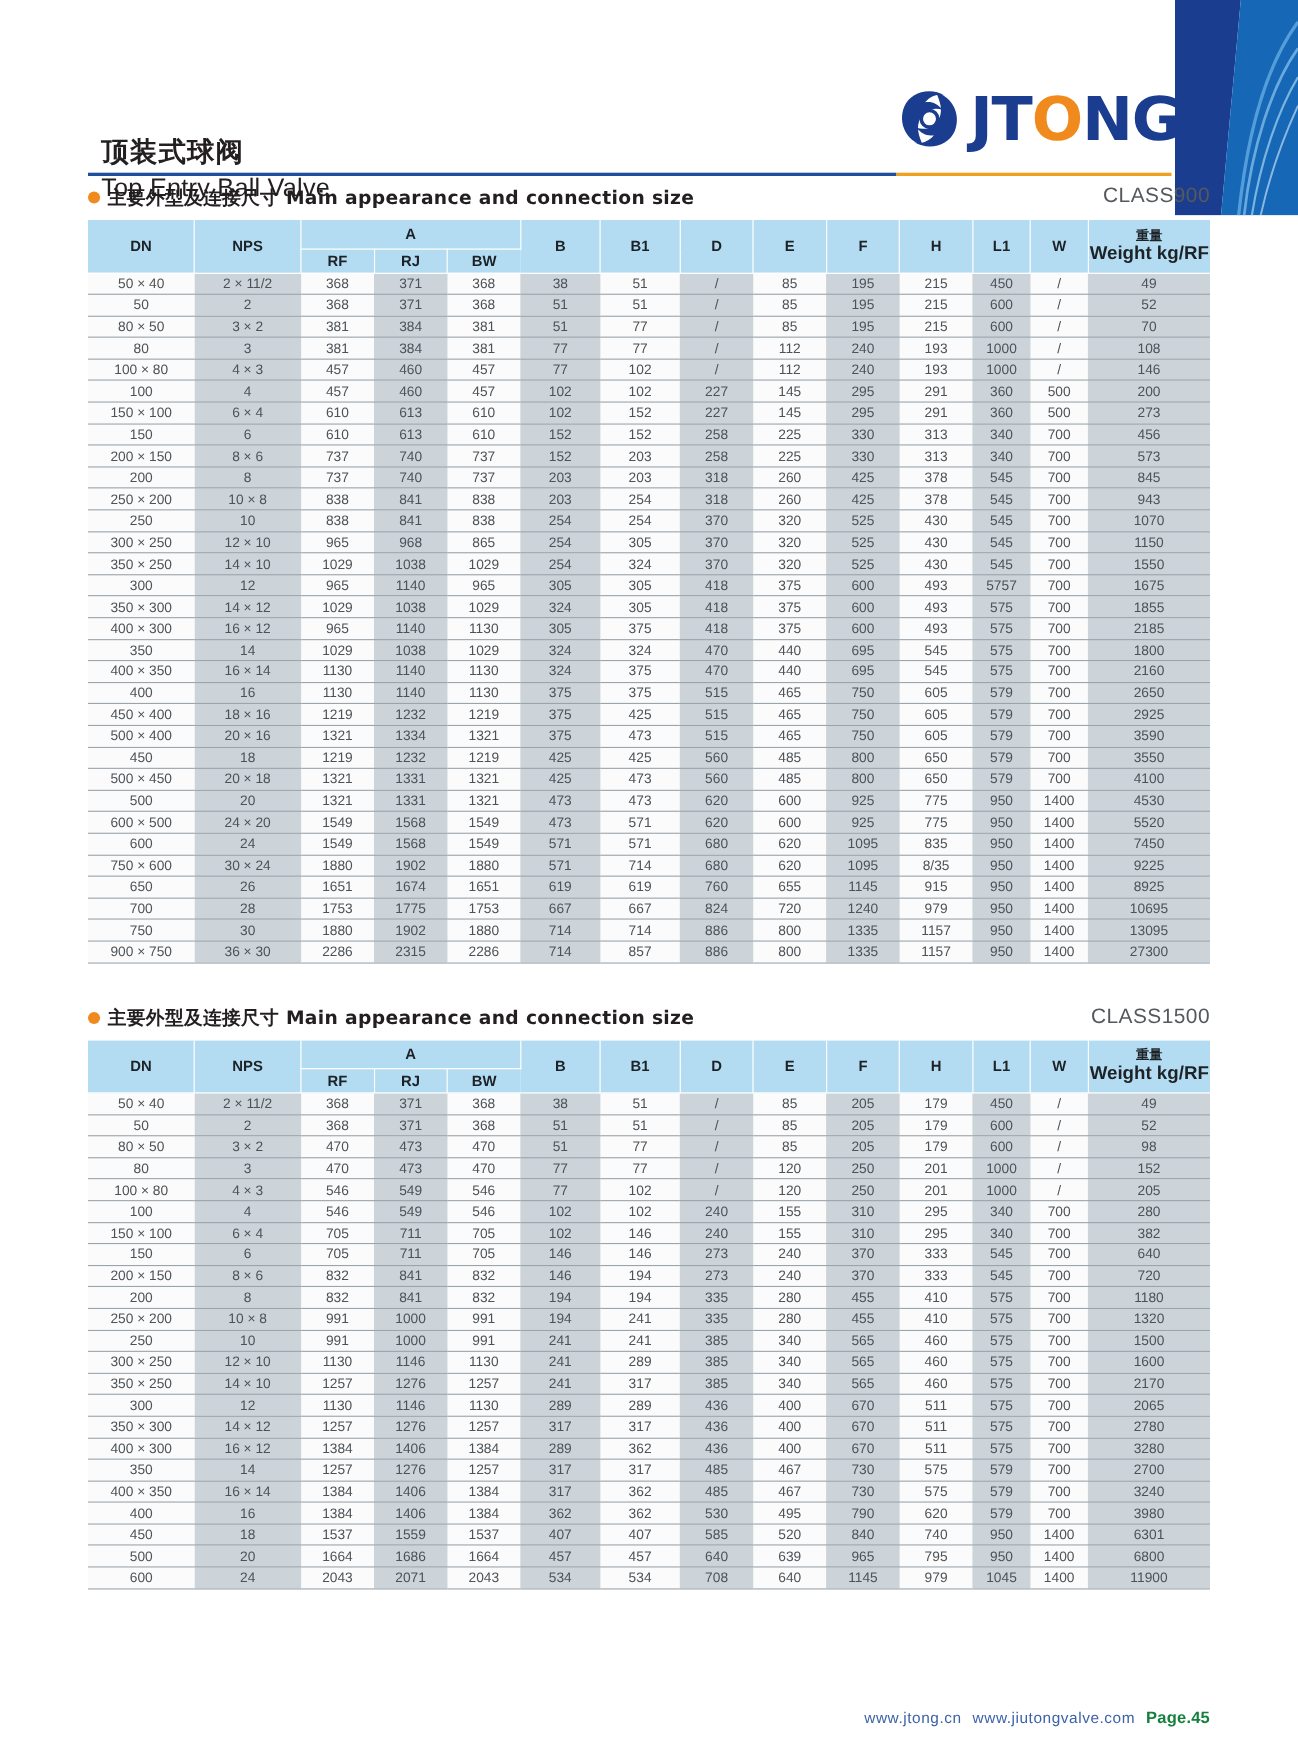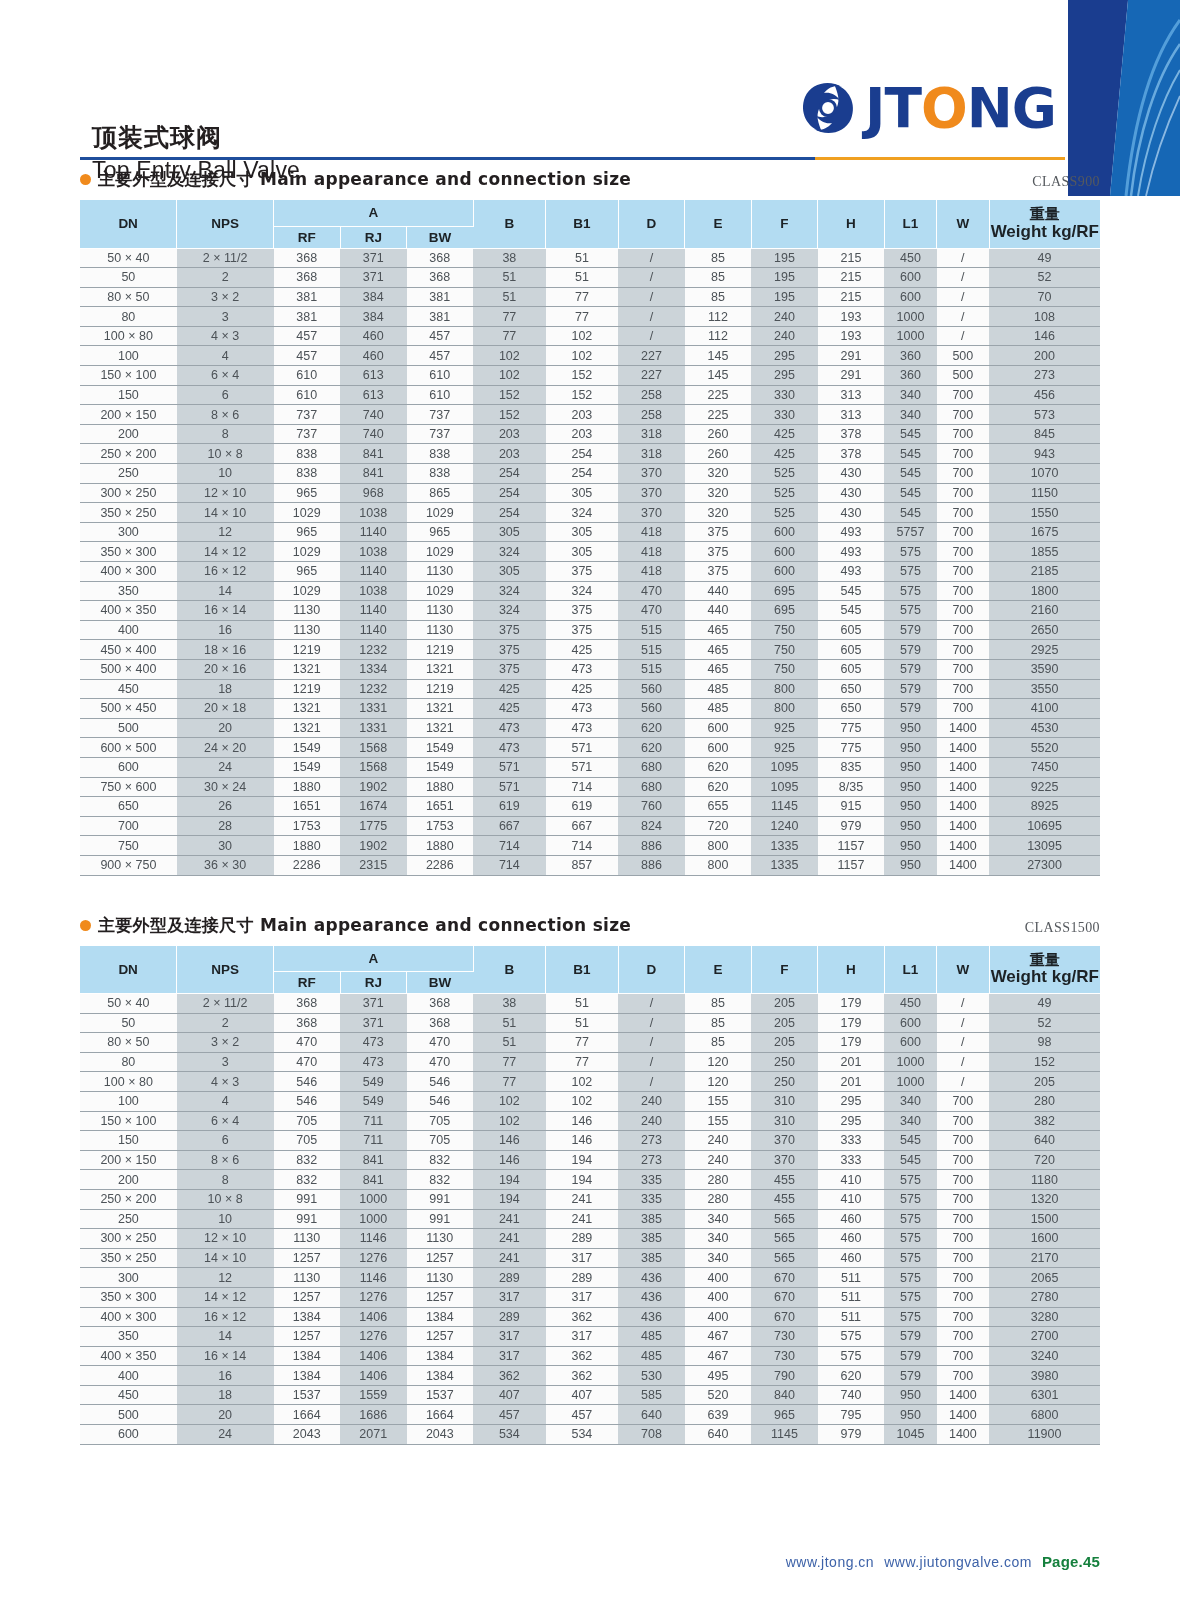--- a/index.html
+++ b/index.html
@@ -36,21 +36,21 @@
     width:250px; height:3px; background:#f0a020;
   }
 
   
   .corner {
     position:absolute; right:0; top:0; width:112px; height:196px;
     overflow:hidden;
   }
 
   
-  .logo { position:absolute; left:795px; top:72px; height:72px; display:flex; align-items:center; }
+  .logo { position:absolute; left:812px; top:72px; height:72px; display:flex; align-items:center; }
   .logo-mark { width:66px; height:66px; }
   .logo-text {
     font-size:55px; font-weight:bold; color:#1a3d8f;
     font-family:"DejaVu Sans",sans-serif;
     letter-spacing:-1px; line-height:1; margin-left:4px;
     display:flex; align-items:center;
   }
   .logo-o { color:#f08a1c; }
 
   
@@ -59,22 +59,22 @@
   .sec-title { display:flex; align-items:center; }
   .bullet {
     width:11px; height:11px; border-radius:50%;
     background:#f08a1c; margin-right:7px; flex:none;
   }
   .sec-title-txt {
     font-size:17px; font-weight:bold; color:#231f20;
     font-family:"DejaVu Sans",sans-serif; letter-spacing:.3px;
   }
   .class-label {
-    font-size:14px; color:#55595e; letter-spacing:.4px;
-    padding-bottom:1px; font-family:Liberation Serif, serif;
+    font-size:19px; color:#55595e; letter-spacing:.4px;
+    padding-bottom:1px; font-family:Liberation Sans, sans-serif;
   }
 
   
   table {
     border-collapse:collapse; width:100%;
     margin-top:9px; table-layout:fixed;
   }
   th, td {
     text-align:center; vertical-align:middle;
     font-size:12.5px; color:#4c5257;
@@ -94,21 +94,21 @@
   th.rowspan2 { height:48px; }
 
   tbody td {
     height:19.6px; padding:0;
     border-bottom:1px solid #9aa4ab;
   }
   tbody tr:first-child td { border-top:1px solid #84cc16; }
   tbody td.sh { background:#ccd4d9; }
   tbody td.pl { background:#fbfbfb; }
 
-  .wt-top { font-size:15px; font-weight:bold; display:block; line-height:1.05; }
+  .wt-top { font-size:12px; font-weight:bold; display:block; line-height:1.05; }
   .wt-bot { font-size:17px; font-weight:bold; display:block; line-height:1.15; }
 
   .spacer { height:38px; }
 
   
   .footer {
     position:absolute; right:80px; bottom:30px;
     display:flex; align-items:baseline; gap:10px;
   }
   .f-url { font-size:14px; color:#3d62a8; letter-spacing:.5px; }

